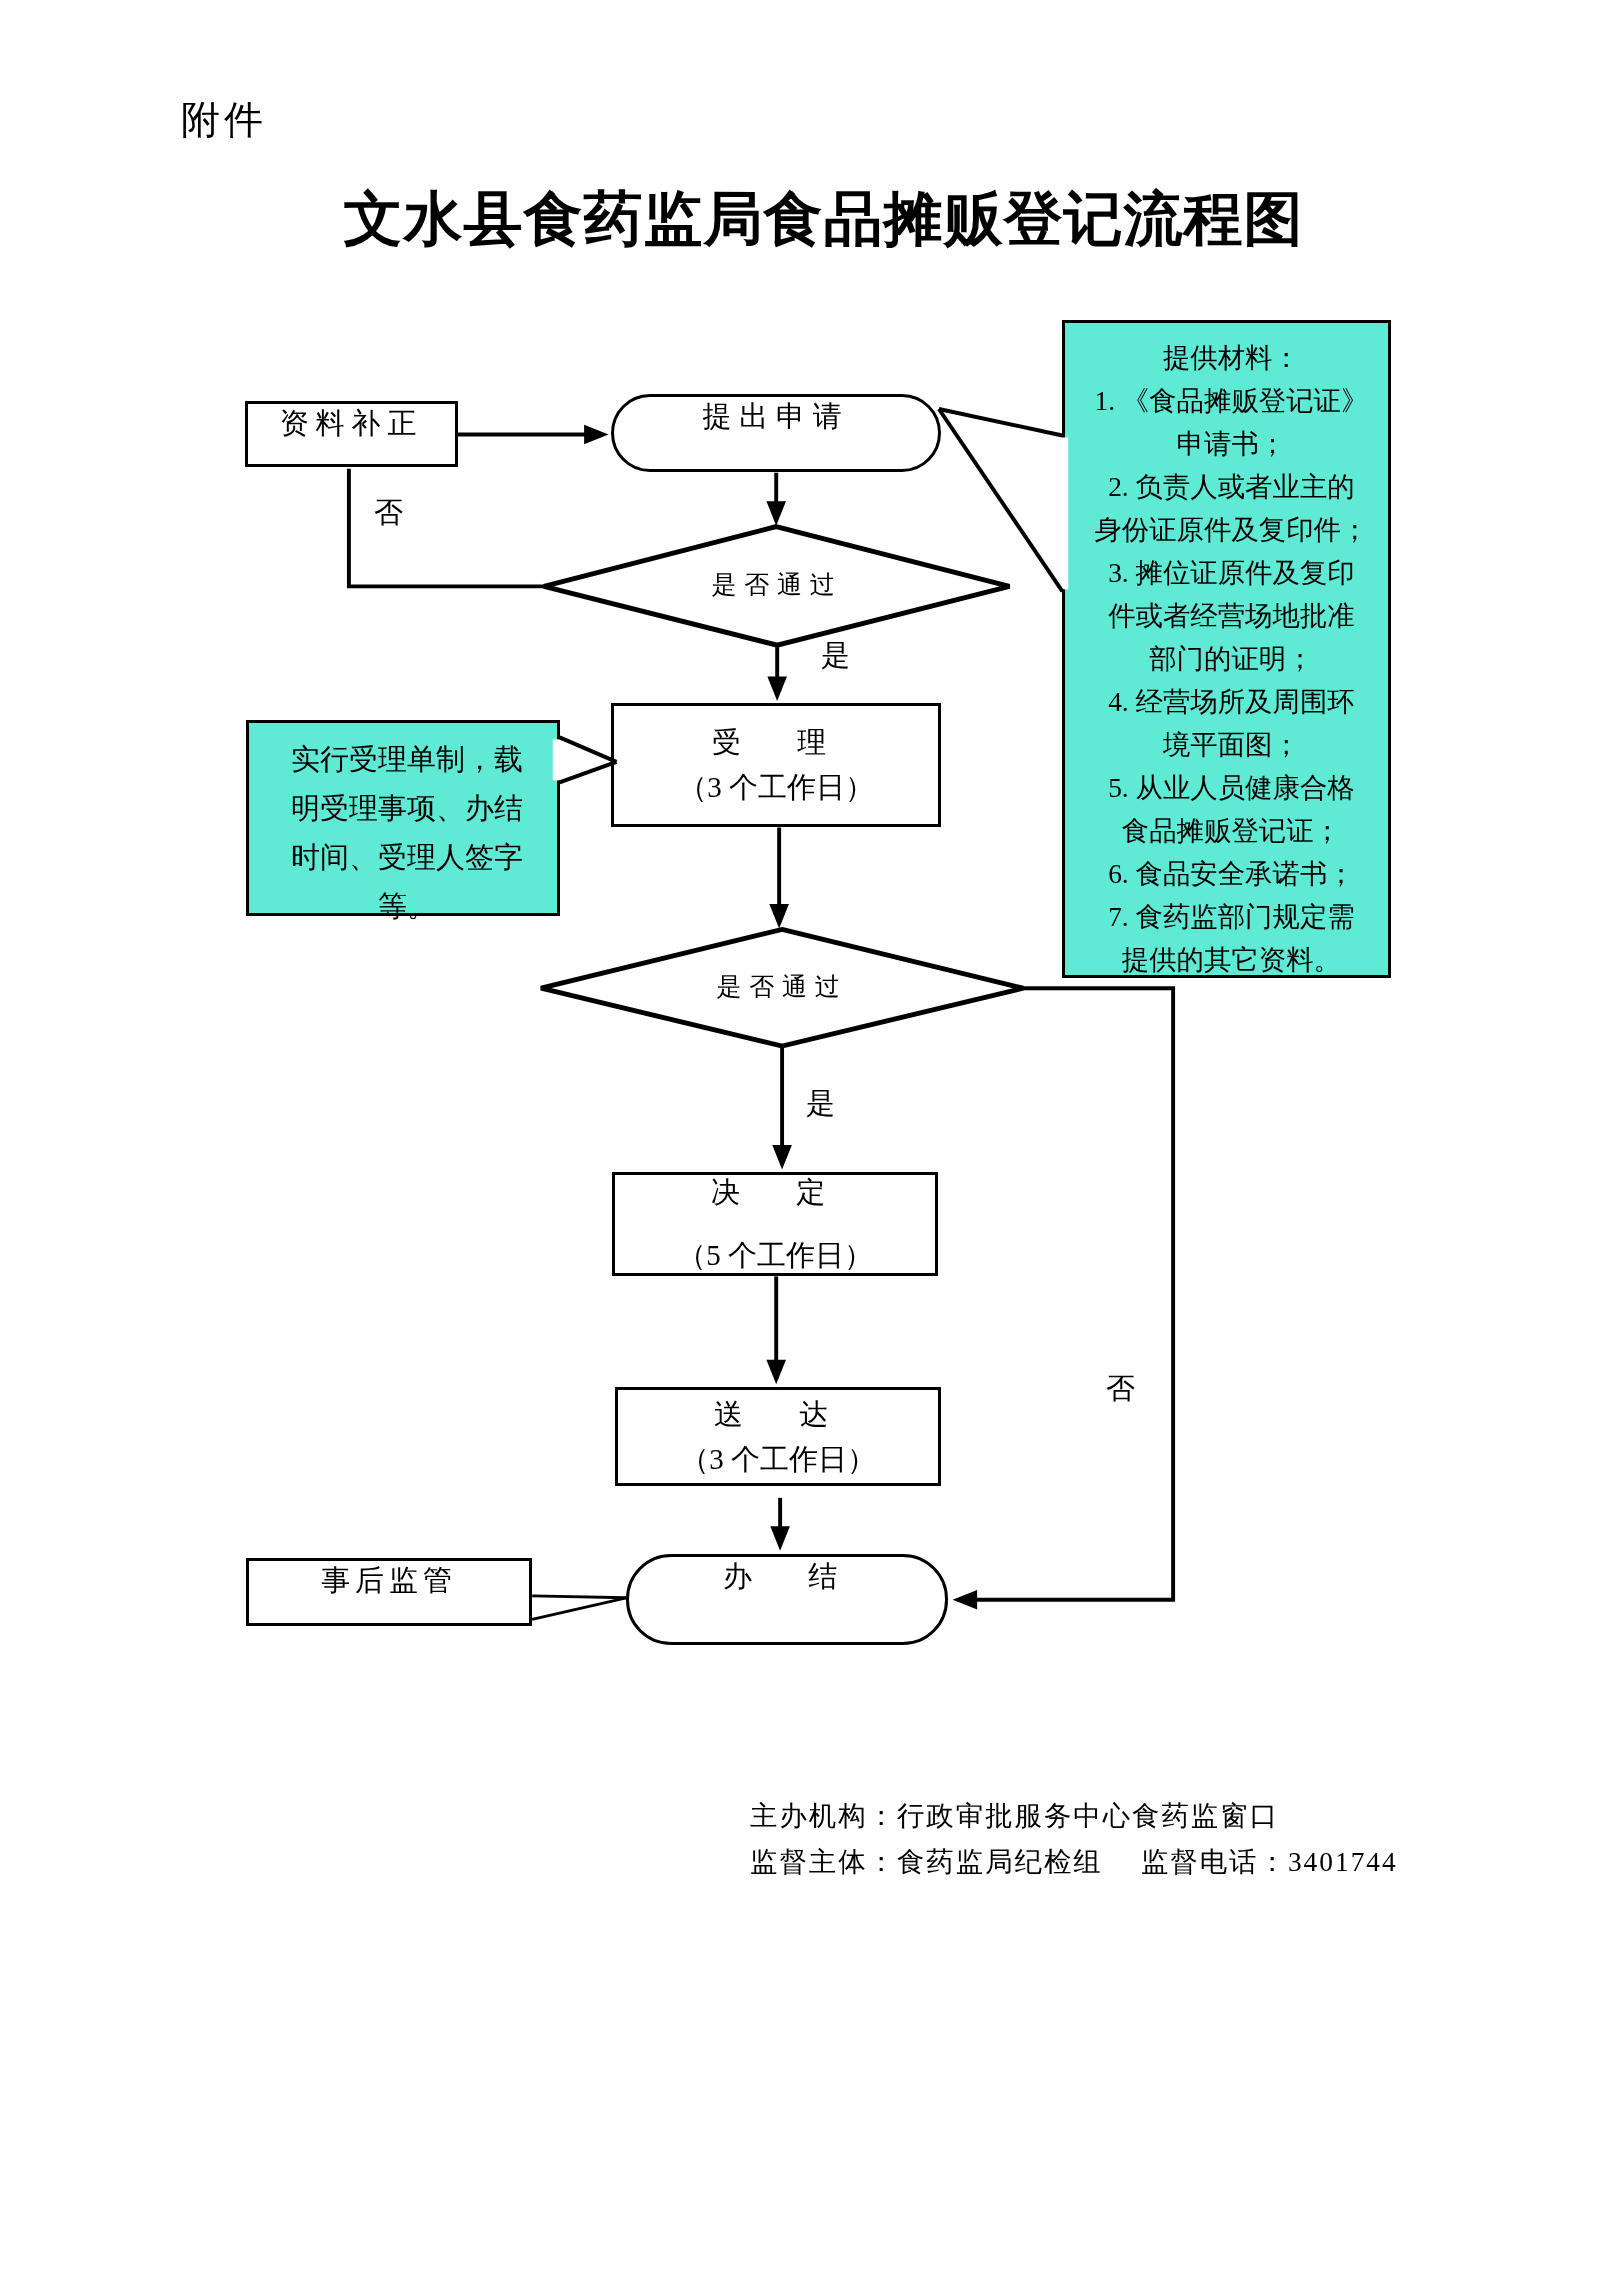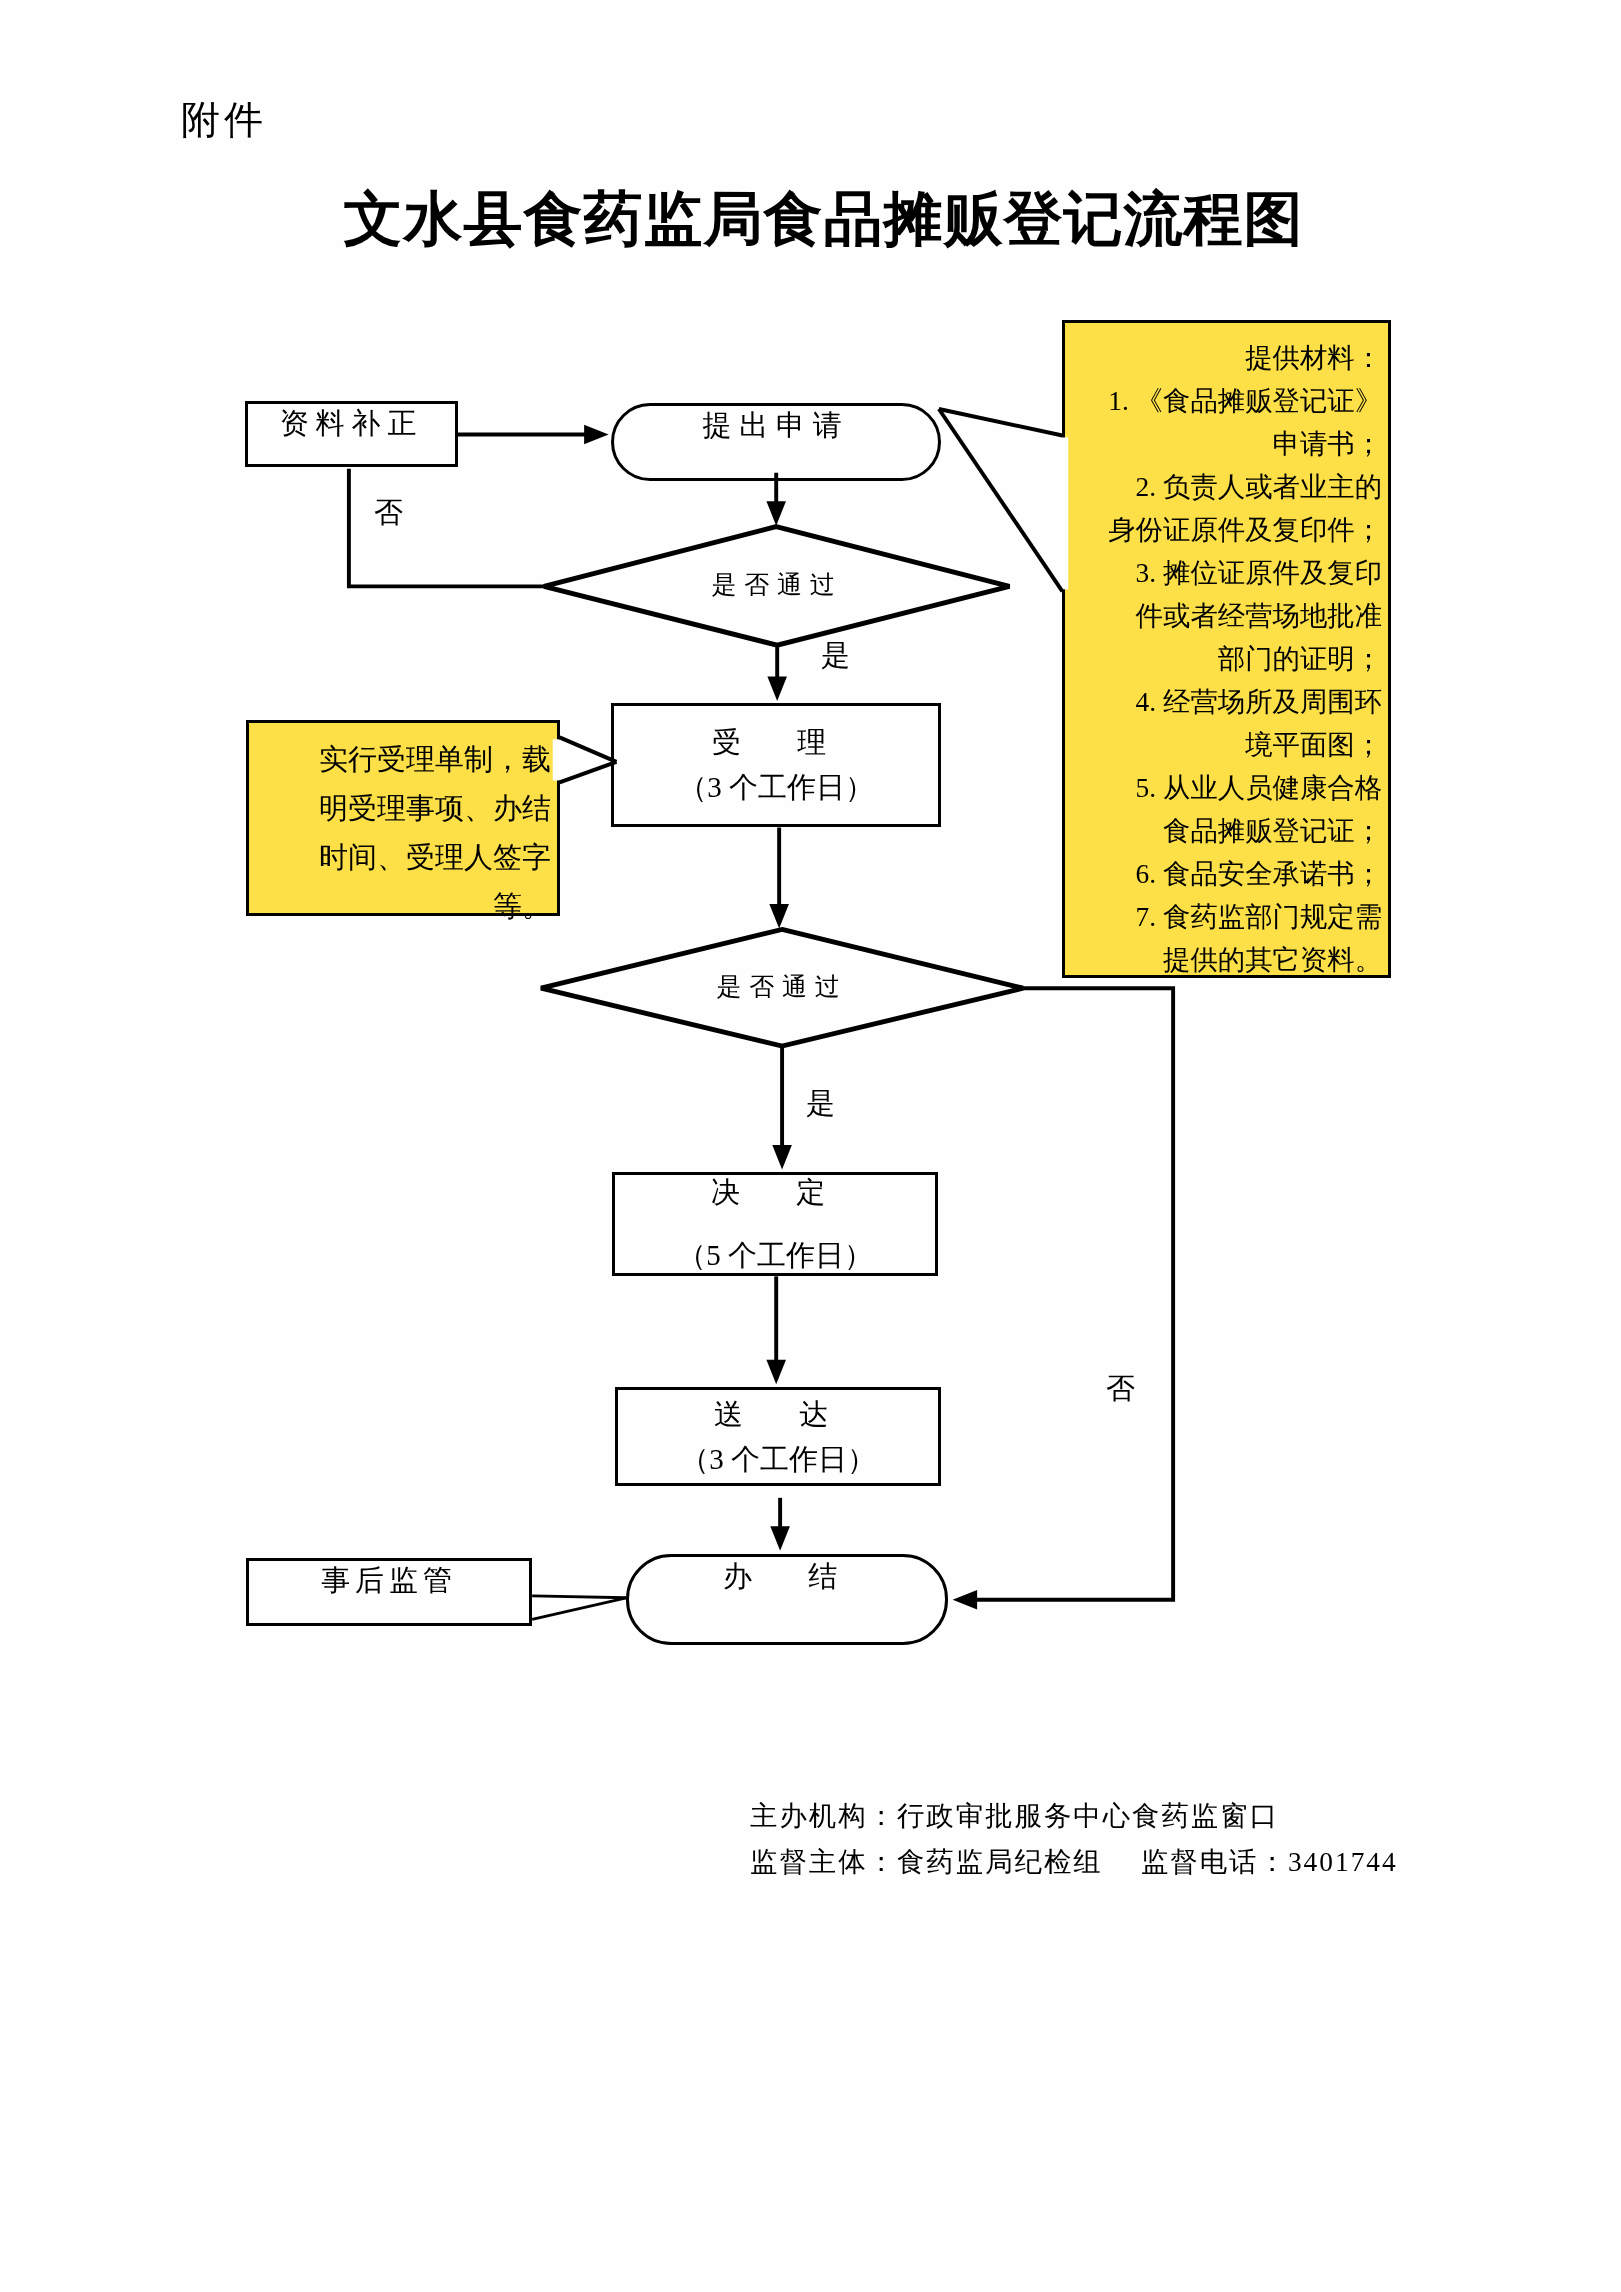--- a/index.html
+++ b/index.html
@@ -20,29 +20,29 @@
   }
   .node{
     border:3.9px solid #000;
     display:flex;justify-content:center;
     font-size:29px;text-align:center;
     background:#fefefe;z-index:2;
   }
   .node.col{flex-direction:column;line-height:45px;}
   .stadium{border-radius:45px;}
   .n-supplement{left:245px;top:401px;width:213px;height:66px;letter-spacing:6.9px;}
-  .n-apply{left:611px;top:394px;width:330px;height:78px;border-radius:39px;letter-spacing:7.8px;margin-top:9px;}
+  .n-apply{left:611px;top:394px;width:330px;height:78px;border-radius:39px;letter-spacing:7.8px;}
   .n-accept{left:611px;top:703px;width:330px;height:124px;}
   .n-decide{left:612px;top:1172px;width:326px;height:104px;gap:18px;}
   .n-deliver{left:615px;top:1387px;width:326px;height:99px;}
   .n-complete{left:626px;top:1554px;width:322px;height:91px;letter-spacing:3.9px;}
   .n-supervision{left:246px;top:1558px;width:286px;height:68px;letter-spacing:4.9px;}
   .note{
-    border:3.9px solid #000;background:#fde047;z-index:2;
-    font-size:27.4px;text-align:right;
+    border:3.9px solid #000;background:#5eead4;z-index:2;
+    font-size:27.4px;text-align:center;
   }
   .note-materials{left:1062px;top:320px;width:329px;height:658px;padding:13.7px 5.9px 0 15.7px;line-height:43px;}
   .note-accept{left:246px;top:701px;width:314px;height:196px;padding:11.8px 5.9px 0 13.7px;font-size:29px;line-height:49px;margin-top:19px;}
   .note-line{white-space:nowrap;}
   .dlabel{z-index:10;font-size:25px;letter-spacing:7.8px;white-space:nowrap;}
   .elabel{z-index:10;font-size:29px;}
   svg.wires{position:absolute;left:0;top:0;z-index:5;pointer-events:none;}
   .footer-line{font-size:27.4px;white-space:nowrap;letter-spacing:2px;}
   .f1{left:750px;top:1798px;}
   .f2{left:750px;top:1844px;}

